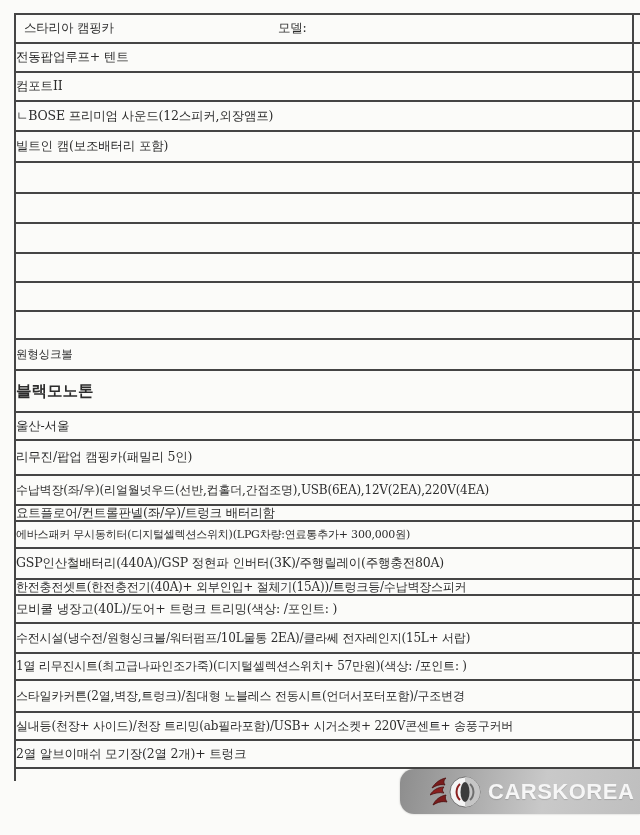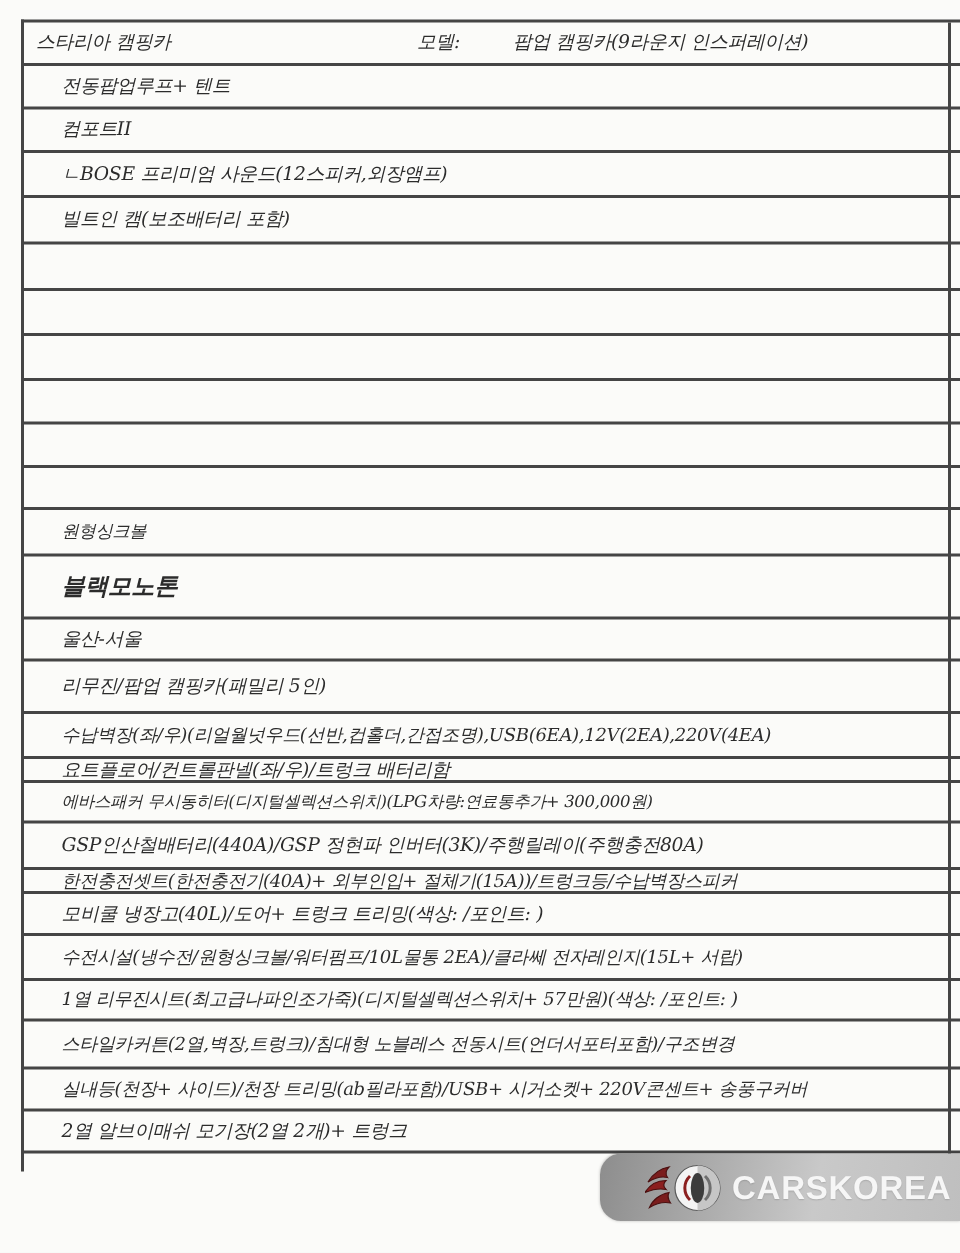--- a/index.html
+++ b/index.html
@@ -13,35 +13,34 @@
   .sheet {
     position:absolute; inset:0;
     background:#fbfbf9;
   }
   .spec-table {
     position:absolute;
     left:14px; top:13px;
     width:626px;
     border-top:2px solid #454545;
     border-left:2px solid #454545;
-    font-style:italic;
   }
   .row {
     position:relative;
     width:100%;
     border-bottom:2px solid #454545;
     display:flex;
     align-items:center;
     color:#2c2c2c;
     font-size:12.5px;
     letter-spacing:-0.2px;
     overflow:hidden;
     white-space:nowrap;
   }
-  .cell { padding-left:25px; }
+  .cell { padding-left:0; }
   .v-divider {
     position:absolute;
     top:0; bottom:10px;
     left:616px;
     width:2px;
     background:#454545;
     z-index:3;
   }
   .row-header .cell-title { width:262px; padding-left:8px; }
   .row-header .cell-model-label { width:64px; }
@@ -79,21 +78,20 @@
 </head>
 <body>
 
 <div class="sheet">
   <div class="spec-table">
     <div class="v-divider"></div>
 
     <div class="row row-header" style="height:29px">
       <span class="cell cell-title">스타리아 캠핑카</span>
       <span class="cell-model-label">모델:</span>
-      <span class="cell-model-value">팝업 캠핑카(9라운지 인스퍼레이션)</span>
     </div>
 
     <div class="row" style="height:29px">
         <span class="cell">전동팝업루프+ 텐트</span>
       </div>
     <div class="row" style="height:29px">
         <span class="cell">컴포트II</span>
       </div>
     <div class="row" style="height:30px">
         <span class="cell">ㄴBOSE 프리미엄 사운드(12스피커,외장앰프)</span>

